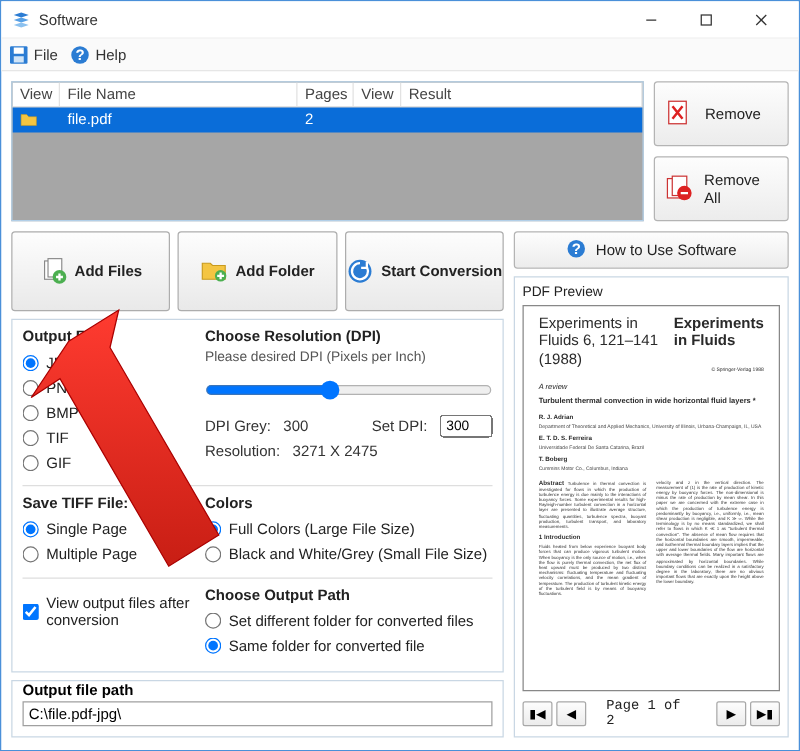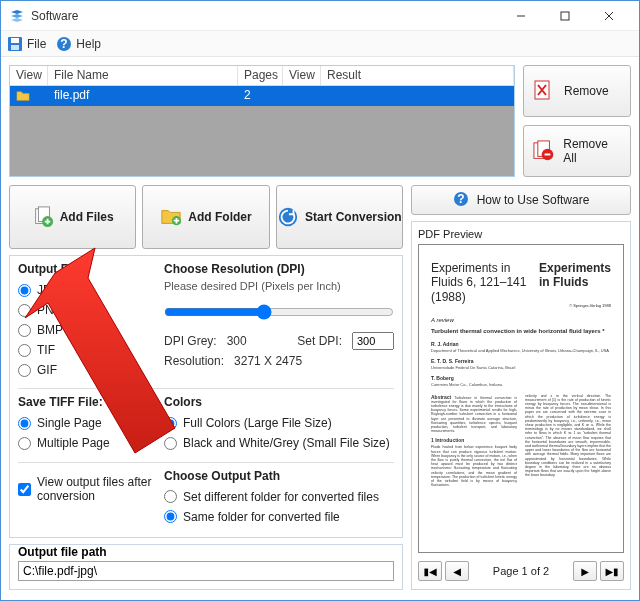--- a/index.html
+++ b/index.html
@@ -51,35 +51,35 @@
 .chk { display: flex; align-items: center; gap: 6px; }
 
 .outpath { border: 1px solid #c9d7e4; background: #fff; padding: 0 8px 8px; }
 .outpath h4 { font-weight: 700; font-size: 12px; margin-bottom: 2px; }
 .outpath input { width: 100%; height: 20px; border: 1px solid #a0a0a0; padding: 0 4px; font-size: 12px; }
 
 .howbtn { height: 30px; background: linear-gradient(#fdfdfd,#ececec); border: 1px solid #b4b4b4; border-radius: 3px; display: flex; align-items: center; justify-content: center; gap: 8px; font-size: 12px; color: #222; }
 
 .preview-wrap { border: 1px solid #c9d7e4; background: #fff; flex: 1; display: flex; flex-direction: column; min-height: 0; padding: 6px; }
 .preview-wrap .phead { font-size: 11px; color: #222; margin-bottom: 4px; }
-.preview-page { flex: 1; border: 1px solid #888; background: #fff; overflow: hidden; padding: 16px 12px; font-size: 5px; line-height: 1.2; color: #2a2a2a; position: relative; }
+.preview-page { flex: 1; border: 1px solid #888; background: #fff; overflow: hidden; padding: 6px 12px; font-size: 5px; line-height: 1.2; color: #2a2a2a; position: relative; }
 .preview-page .ptop { display: flex; justify-content: space-between; font-size: 5px; }
 .preview-page .ptitle { font-style: italic; font-size: 6px; margin: 8px 0 4px; }
 .preview-page .phead2 { font-weight: 700; font-size: 6px; margin-bottom: 6px; }
 .preview-page .pauth { font-size: 5px; margin-bottom: 2px; }
 .preview-page .paff { font-size: 4px; margin-bottom: 4px; color: #444; }
 .preview-page .pcols { display: flex; gap: 8px; margin-top: 6px; }
 .preview-page .pcol { flex: 1; font-size: 3.5px; color: #333; text-align: justify; }
 .preview-page .psec { font-weight: 700; font-size: 5px; margin: 4px 0 2px; }
 
 .nav-row { height: 24px; display: flex; align-items: center; gap: 8px; margin-top: 6px; }
 .nav-row .spacer { flex: 1; }
 .navbtn { width: 24px; height: 20px; border: 1px solid #a8a8a8; background: linear-gradient(#fdfdfd,#ececec); border-radius: 2px; display: flex; align-items: center; justify-content: center; font-size: 10px; }
 .navgroup { display: flex; gap: 3px; }
-.page-ind { font-size: 11px; color: #222; }
+.page-ind { font-size: 11px; color: #222; font-family: Liberation Mono, monospace; }
 
 .arrow-overlay { position: absolute; left: 20px; top: 238px; width: 170px; height: 230px; pointer-events: none; z-index: 50; }
 </style>
 </head>
 <body>
 
 <div class="titlebar">
   <span class="icon">
     <svg viewBox="0 0 16 16">
         <path d="M2 4 L8 2 L14 4 L8 6 Z" fill="#2b7cd3"></path>

